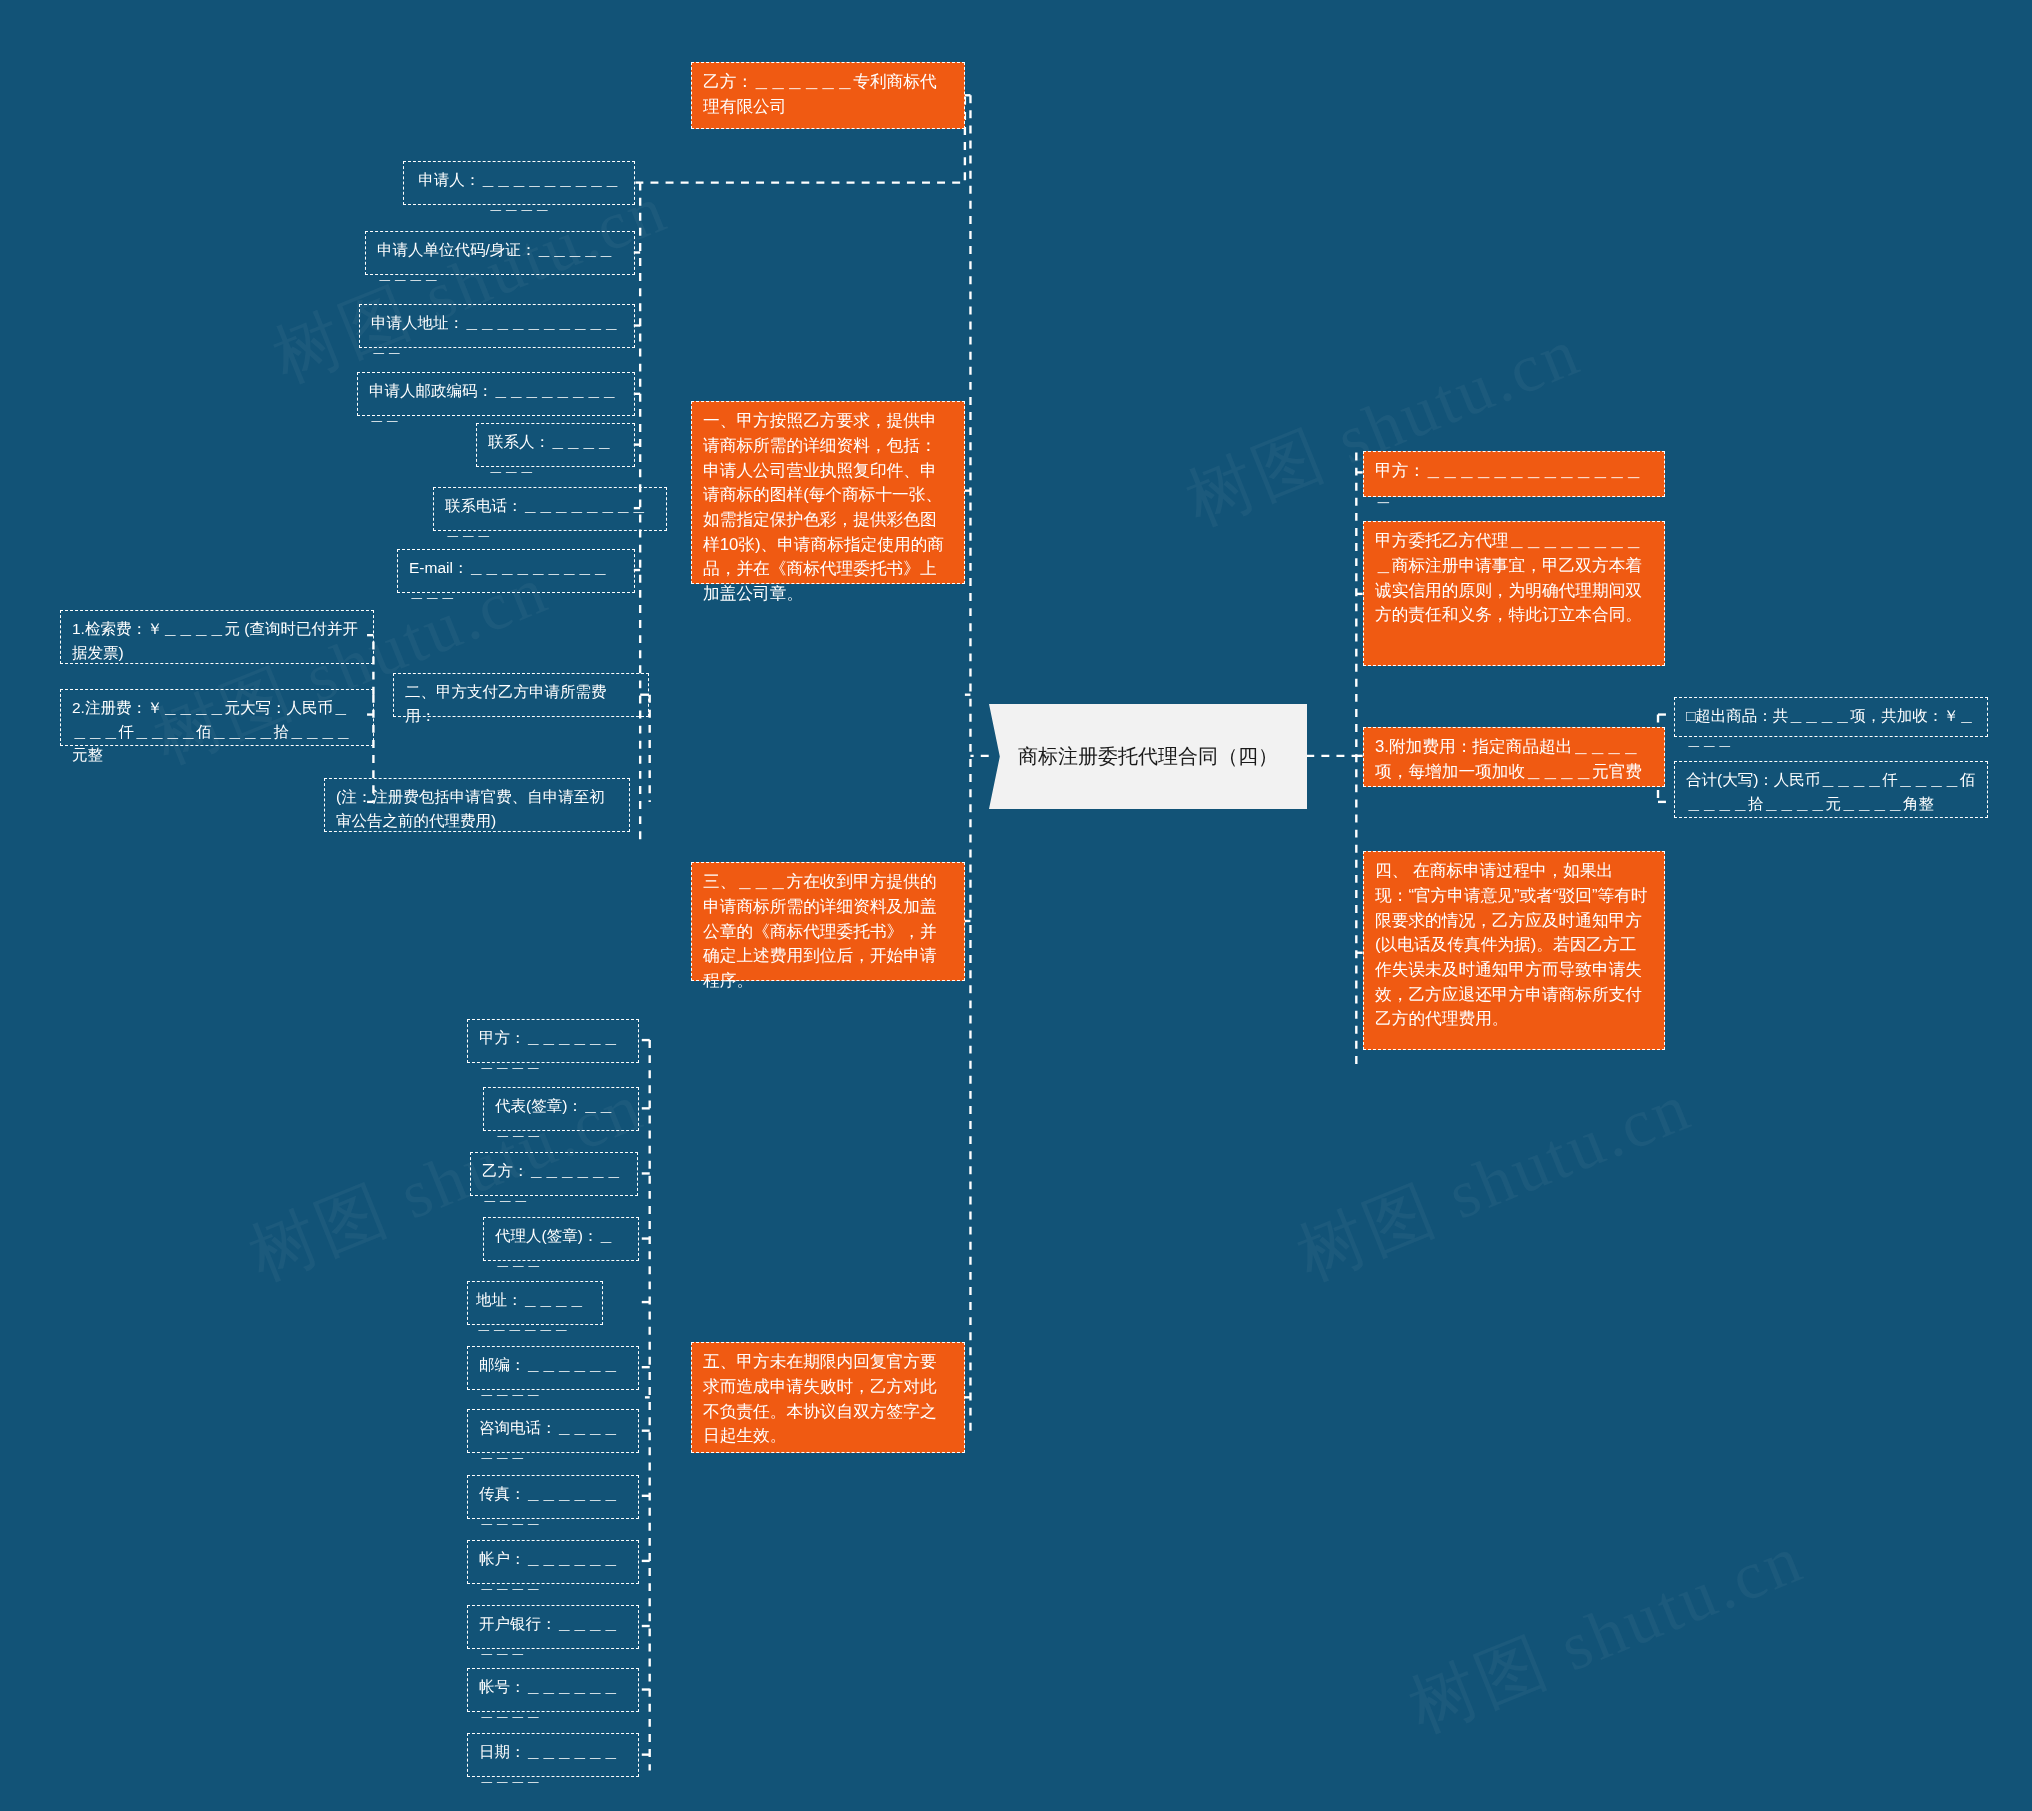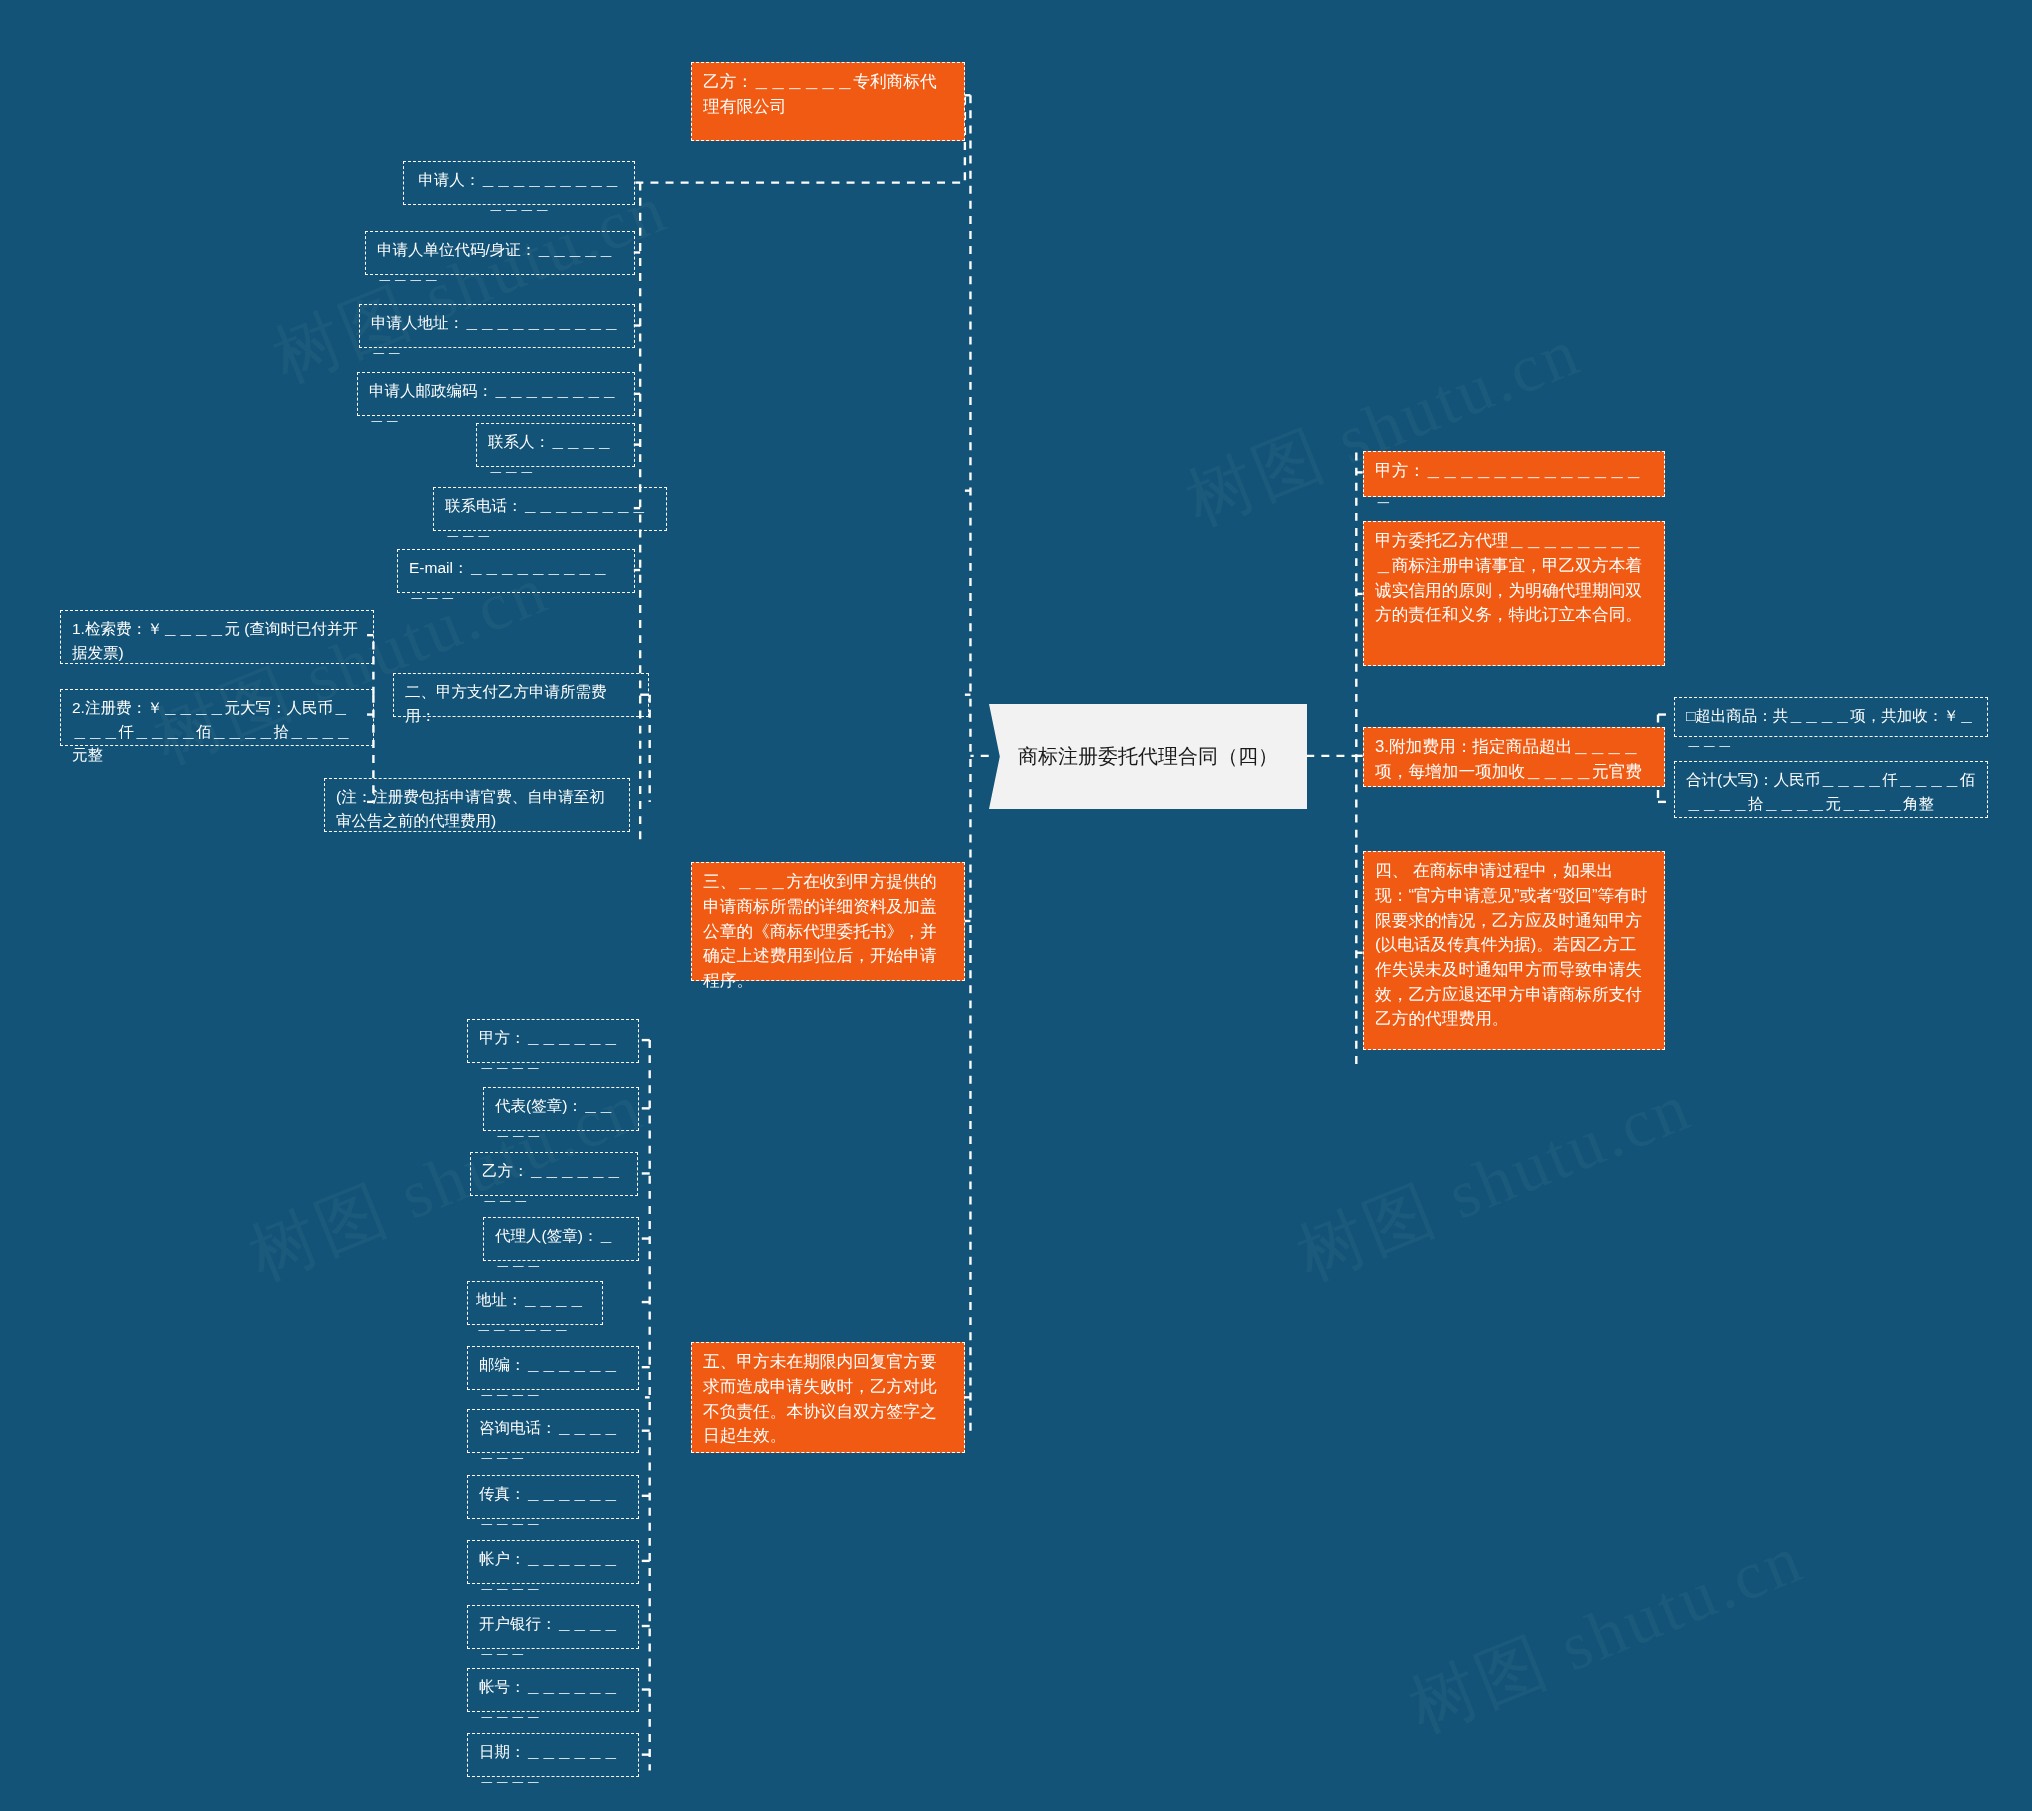--- a/index.html
+++ b/index.html
@@ -145,36 +145,37 @@
       <path d="M2088,900 L2088,1010"></path>
       <path d="M2088,900 L2098,900"></path>
       <path d="M2088,1010 L2098,1010"></path>
     </g>
   </svg>
 
   <div class="node root" style="left:989px; top:704px; width:318px; height:105px;">
     <span>商标注册委托代理合同（四）</span>
   </div>
 
-  <div class="node orange" style="left:691px; top:62px; width:274px; height:79px;">乙方：＿＿＿＿＿＿专利商标代理有限公司</div>
+  <div class="node orange" style="left:691px; top:62px; width:274px; height:67px;">乙方：＿＿＿＿＿＿专利商标代理有限公司</div>
 
   <div class="node leaf" style="left:403px; top:161px; width:232px; height:44px;text-align:center;">申请人：＿＿＿＿＿＿＿＿＿＿＿＿＿</div>
 
   <div class="node leaf" style="left:365px; top:231px; width:270px; height:44px;">申请人单位代码/身证：＿＿＿＿＿＿＿＿＿</div>
 
   <div class="node leaf" style="left:359px; top:304px; width:276px; height:44px;">申请人地址：＿＿＿＿＿＿＿＿＿＿＿＿</div>
 
   <div class="node leaf" style="left:357px; top:372px; width:278px; height:44px;">申请人邮政编码：＿＿＿＿＿＿＿＿＿＿</div>
 
   <div class="node leaf" style="left:476px; top:423px; width:159px; height:44px;">联系人：＿＿＿＿＿＿＿</div>
 
   <div class="node leaf" style="left:401px; top:487px; width:234px; height:44px;margin-left:32px;">联系电话：＿＿＿＿＿＿＿＿＿＿＿</div>
 
   <div class="node leaf" style="left:397px; top:549px; width:238px; height:44px;">E-mail：＿＿＿＿＿＿＿＿＿＿＿＿</div>
 
+  <div class="node orange" style="left:691px; top:401px; width:274px; height:183px;">一、甲方按照乙方要求，提供申请商标所需的详细资料，包括：申请人公司营业执照复印件、申请商标的图样(每个商标十一张、如需指定保护色彩，提供彩色图样10张)、申请商标指定使用的商品，并在《商标代理委托书》上加盖公司章。</div>
 
   <div class="node leaf" style="left:393px; top:673px; width:256px; height:44px;">二、甲方支付乙方申请所需费用：</div>
 
   <div class="node leaf" style="left:60px; top:610px; width:314px; height:54px;">1.检索费：￥＿＿＿＿元 (查询时已付并开据发票)</div>
 
   <div class="node leaf" style="left:60px; top:689px; width:314px; height:57px;">2.注册费：￥＿＿＿＿元大写：人民币＿＿＿＿仟＿＿＿＿佰＿＿＿＿拾＿＿＿＿元整</div>
 
   <div class="node leaf" style="left:324px; top:778px; width:306px; height:54px;">(注：注册费包括申请官费、自申请至初审公告之前的代理费用)</div>
 
   <div class="node orange" style="left:691px; top:862px; width:274px; height:119px;">三、＿＿＿方在收到甲方提供的申请商标所需的详细资料及加盖公章的《商标代理委托书》，并确定上述费用到位后，开始申请程序。</div>

